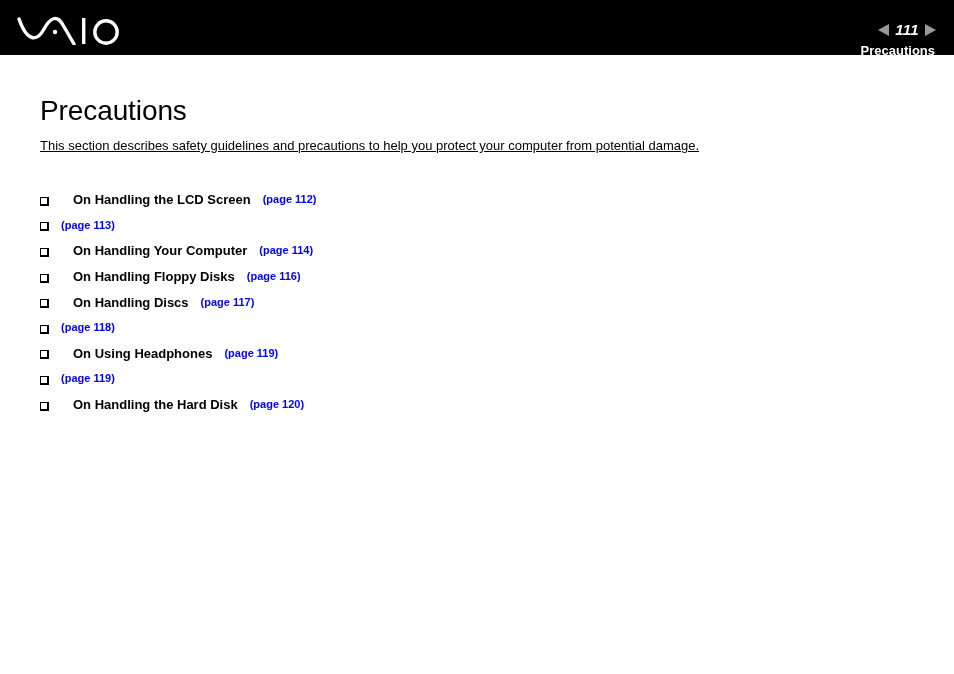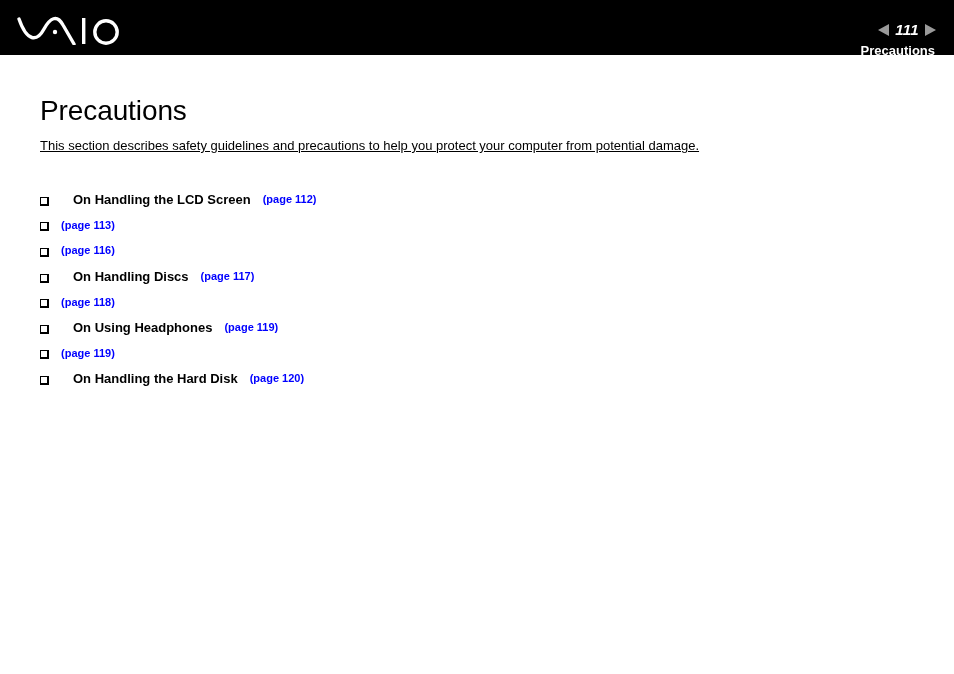--- a/index.html
+++ b/index.html
@@ -203,20 +203,26 @@
       <span class="bullet"></span>
       <span class="item-text">On Handling the LCD Screen</span>
       <span class="page-ref">(page 112)</span>
     </li>
     <li>
       <span class="bullet"></span>
       <span class="page-ref">(page 113)</span>
     </li>
     <li>
       <span class="bullet"></span>
+      <span class="item-text">On Handling Your Computer</span>
+      <span class="page-ref">(page 114)</span>
+    </li>
+    <li>
+      <span class="bullet"></span>
+      <span class="item-text">On Handling Floppy Disks</span>
       <span class="page-ref">(page 116)</span>
     </li>
     <li>
       <span class="bullet"></span>
       <span class="item-text">On Handling Discs</span>
       <span class="page-ref">(page 117)</span>
     </li>
     <li>
       <span class="bullet"></span>
       <span class="page-ref">(page 118)</span>

